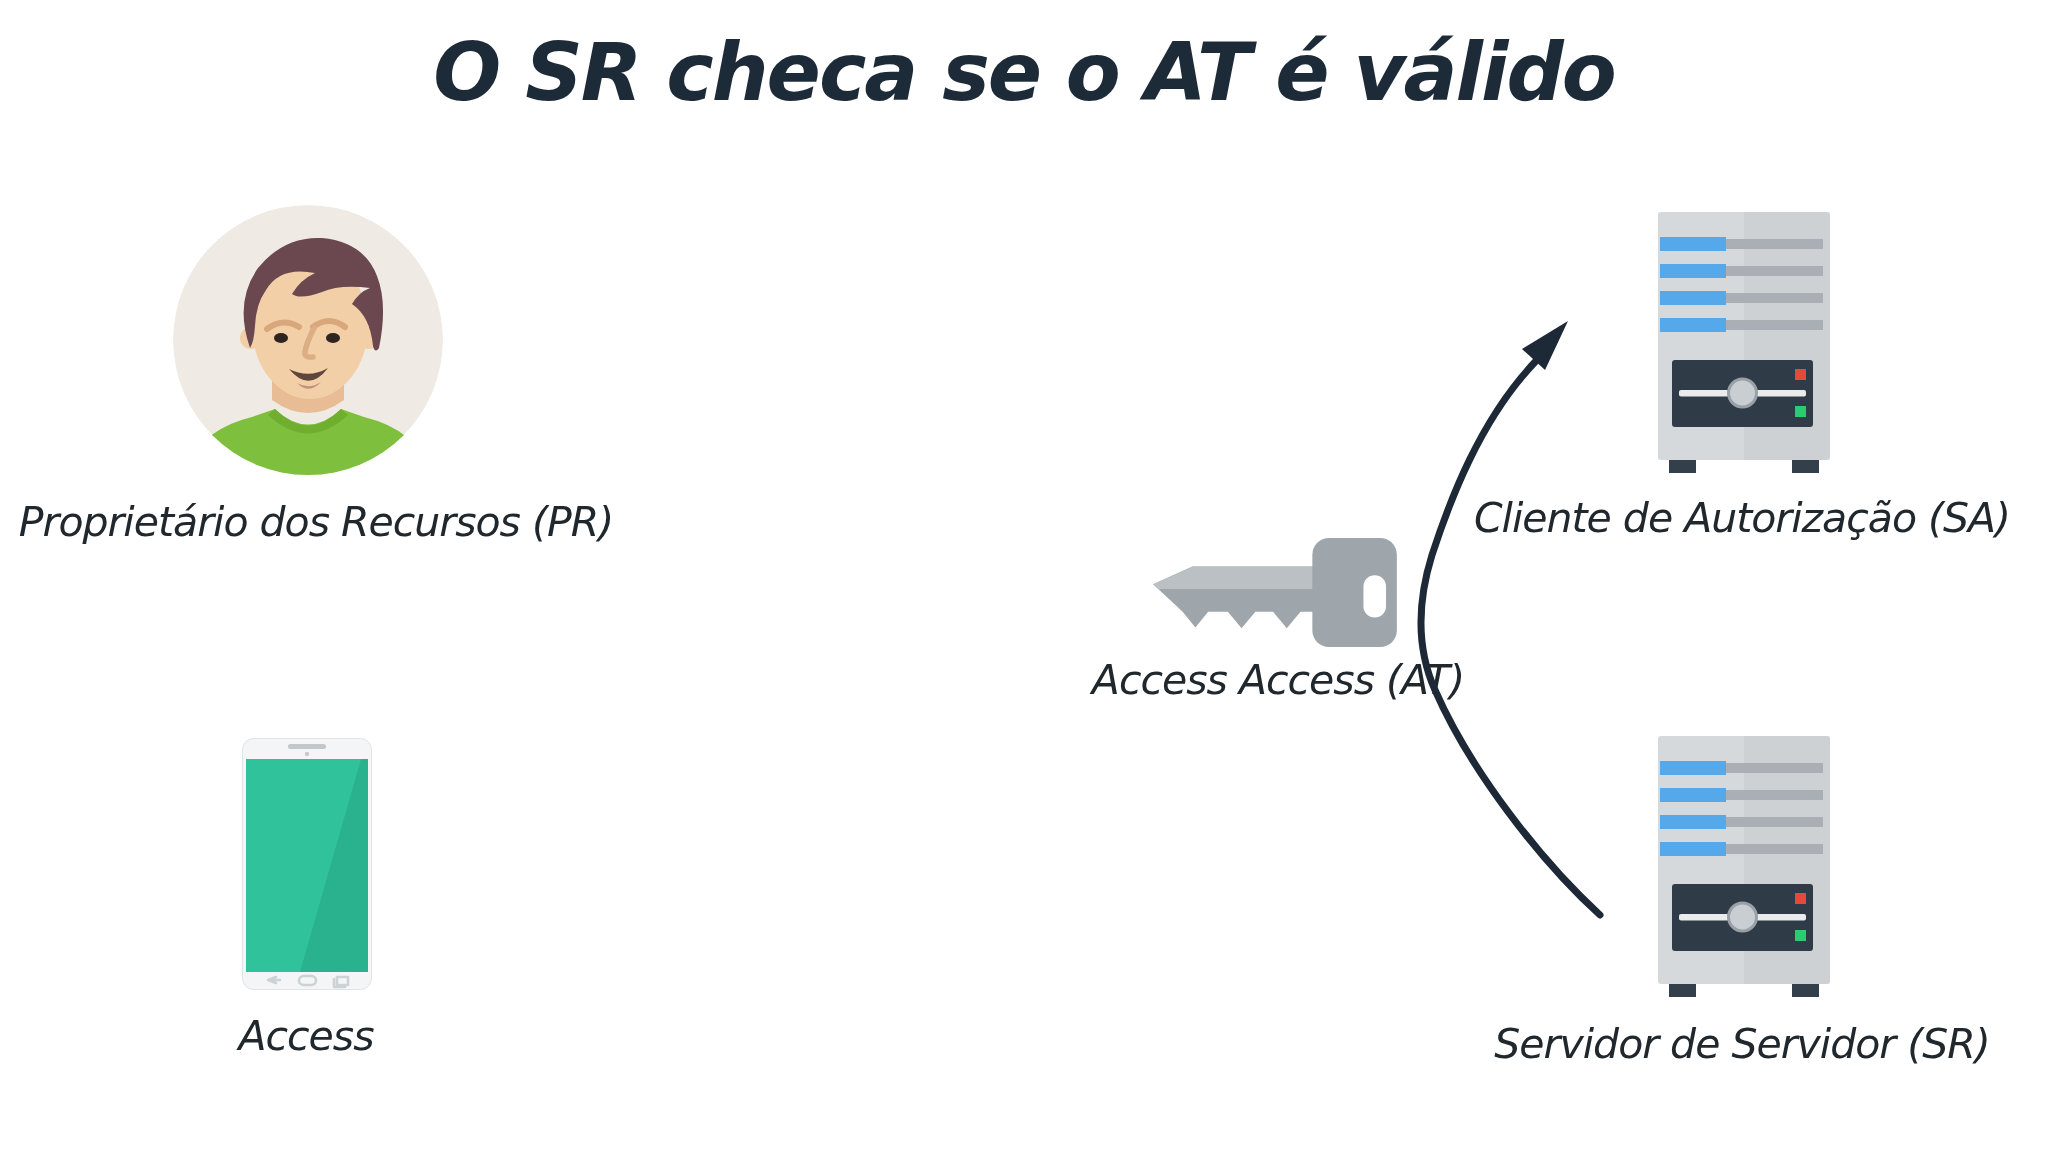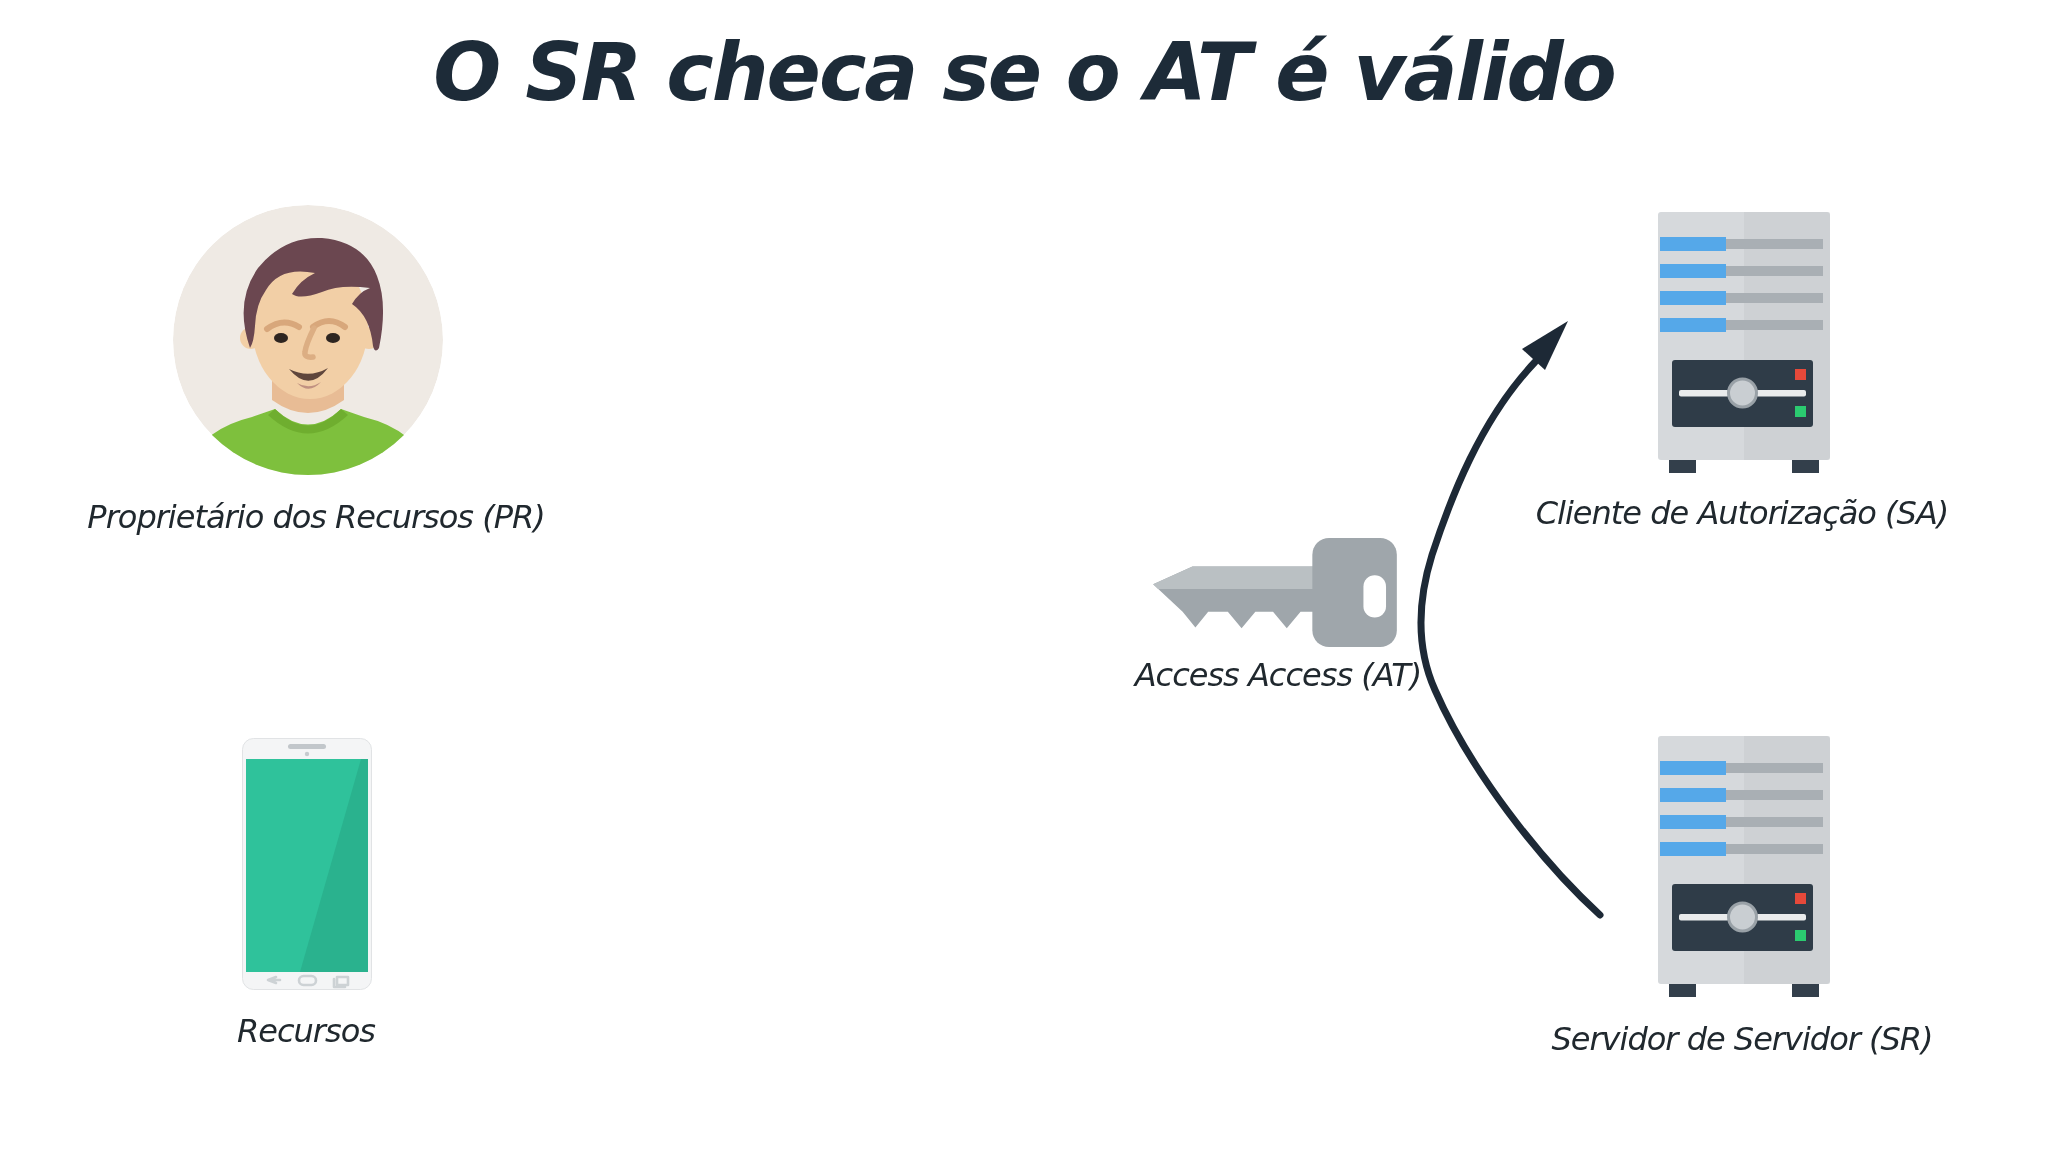--- a/index.html
+++ b/index.html
@@ -7,21 +7,21 @@
     position:relative;width:2048px;height:1152px;overflow:hidden;background:#ffffff;
     font-family:"DejaVu Sans","Liberation Sans",sans-serif;
   }
   .abs{position:absolute;}
   .title{
     left:0;top:26px;width:2048px;text-align:center;
     font-style:italic;font-weight:bold;font-size:80px;letter-spacing:-2px;
     color:#1d2b38;
   }
   .lbl{
-    font-style:italic;font-size:32px;letter-spacing:-1px;line-height:1.2;
+    font-style:italic;font-size:41px;letter-spacing:-1px;line-height:1.2;
     color:#20282e;text-align:center;white-space:nowrap;
   }
   .lbl-pr{left:6px;top:498px;width:620px;}
   .lbl-cliente{left:106px;top:1012px;width:400px;}
   .lbl-at{left:1028px;top:656px;width:500px;}
   .lbl-sa{left:1442px;top:494px;width:600px;}
   .lbl-sr{left:1442px;top:1020px;width:600px;}
   .icon-avatar{left:172px;top:204px;width:272px;height:272px;}
   .icon-phone{left:242px;top:738px;width:130px;height:252px;}
   .icon-key{left:1150px;top:536px;width:250px;height:113px;}
@@ -73,21 +73,21 @@
       <circle cx="65" cy="16" r="2.2" fill="#c6cbcf"></circle>
       <rect x="4" y="21" width="122" height="213" fill="#2fc29b"></rect>
       <polygon points="119,21 126,21 126,234 58,234" fill="#2ab28e"></polygon>
       <g stroke="#cdd2d5" stroke-width="2.6" fill="none" stroke-linecap="round" stroke-linejoin="round">
         <path d="M34 239 l-8 3 8 3 M26 242 h12"></path>
         <rect x="57" y="238" width="17" height="9" rx="4.5"></rect>
         <path d="M95 239 h11 v8 h-11 Z M92 241 v8 h11"></path>
       </g>
     </svg>
   </div>
-  <div class="abs lbl lbl-cliente">Recursos</div>
+  <div class="abs lbl lbl-cliente">Access</div>
 
   <div class="abs icon-key">
     <svg viewBox="0 0 252 115">
       <path d="M2 49 L42 31 L178 31 L178 77 L152 77 L138 94 L124 77 L106 77 L92 94 L78 77 L58 77 L45 93 L32 77 Z" fill="#9fa6ab"></path>
       <path d="M2 49 L42 31 L178 31 L178 54 L7 54 Z" fill="#bac0c3"></path>
       <rect x="164" y="2" width="86" height="111" rx="17" fill="#9fa6ab"></rect>
       <rect x="216" y="40" width="23" height="43" rx="11.5" fill="#ffffff"></rect>
     </svg>
   </div>
   <div class="abs lbl lbl-at">Access Access (AT)</div>

